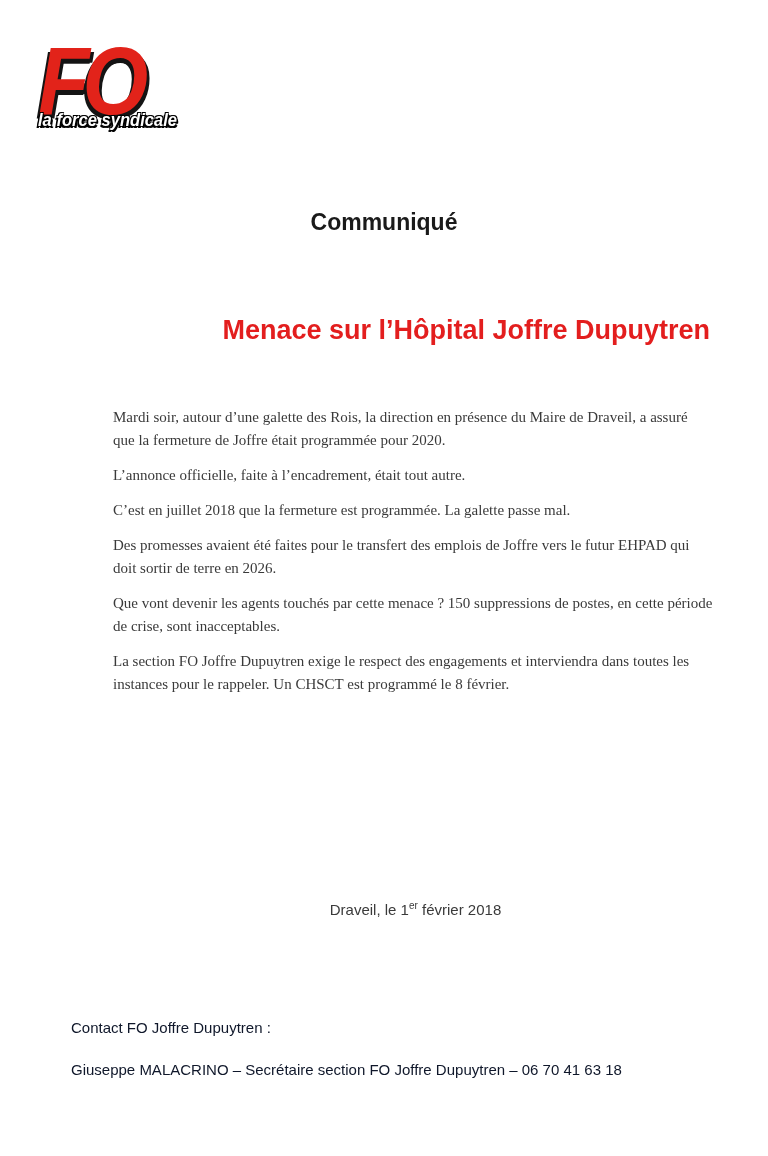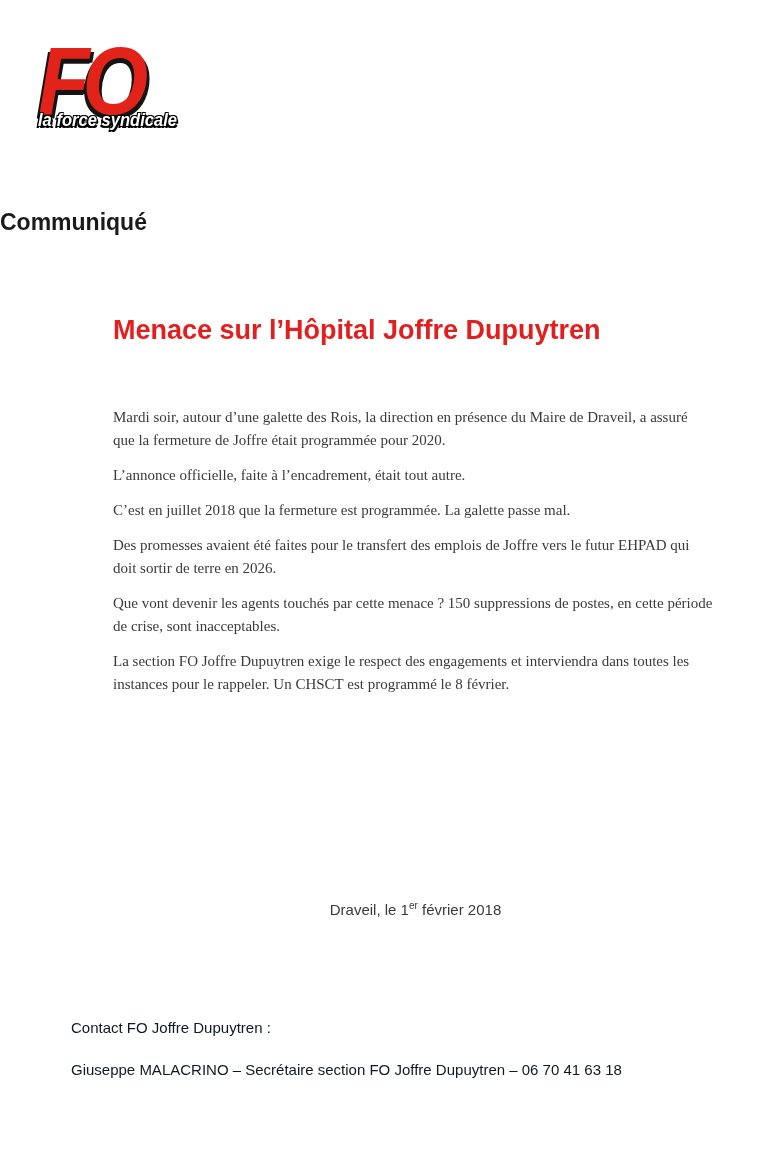--- a/index.html
+++ b/index.html
@@ -54,31 +54,32 @@
     text-shadow: -1px -1px 0 #000, 1px -1px 0 #000, -1px 1px 0 #000,
                   1px 1px 0 #000, 2px 2px 0 #000, -2px 2px 0 #000;
   }
 
   
   .doc-type {
     position: absolute;
     top: 209px;
     left: 0;
     width: 768px;
+    text-align: center;
     font-size: 23px;
     font-weight: bold;
     color: #1a1a1a;
   }
   .title {
     position: absolute;
     top: 315px;
     left: 113px;
     width: 597px;
     margin: 0;
-    text-align: left;
+    text-align: right;
     font-size: 27px;
     font-weight: bold;
     color: #e31e1e;
   }
 
   
   .body-text {
     position: absolute;
     top: 406px;
     left: 113px;

